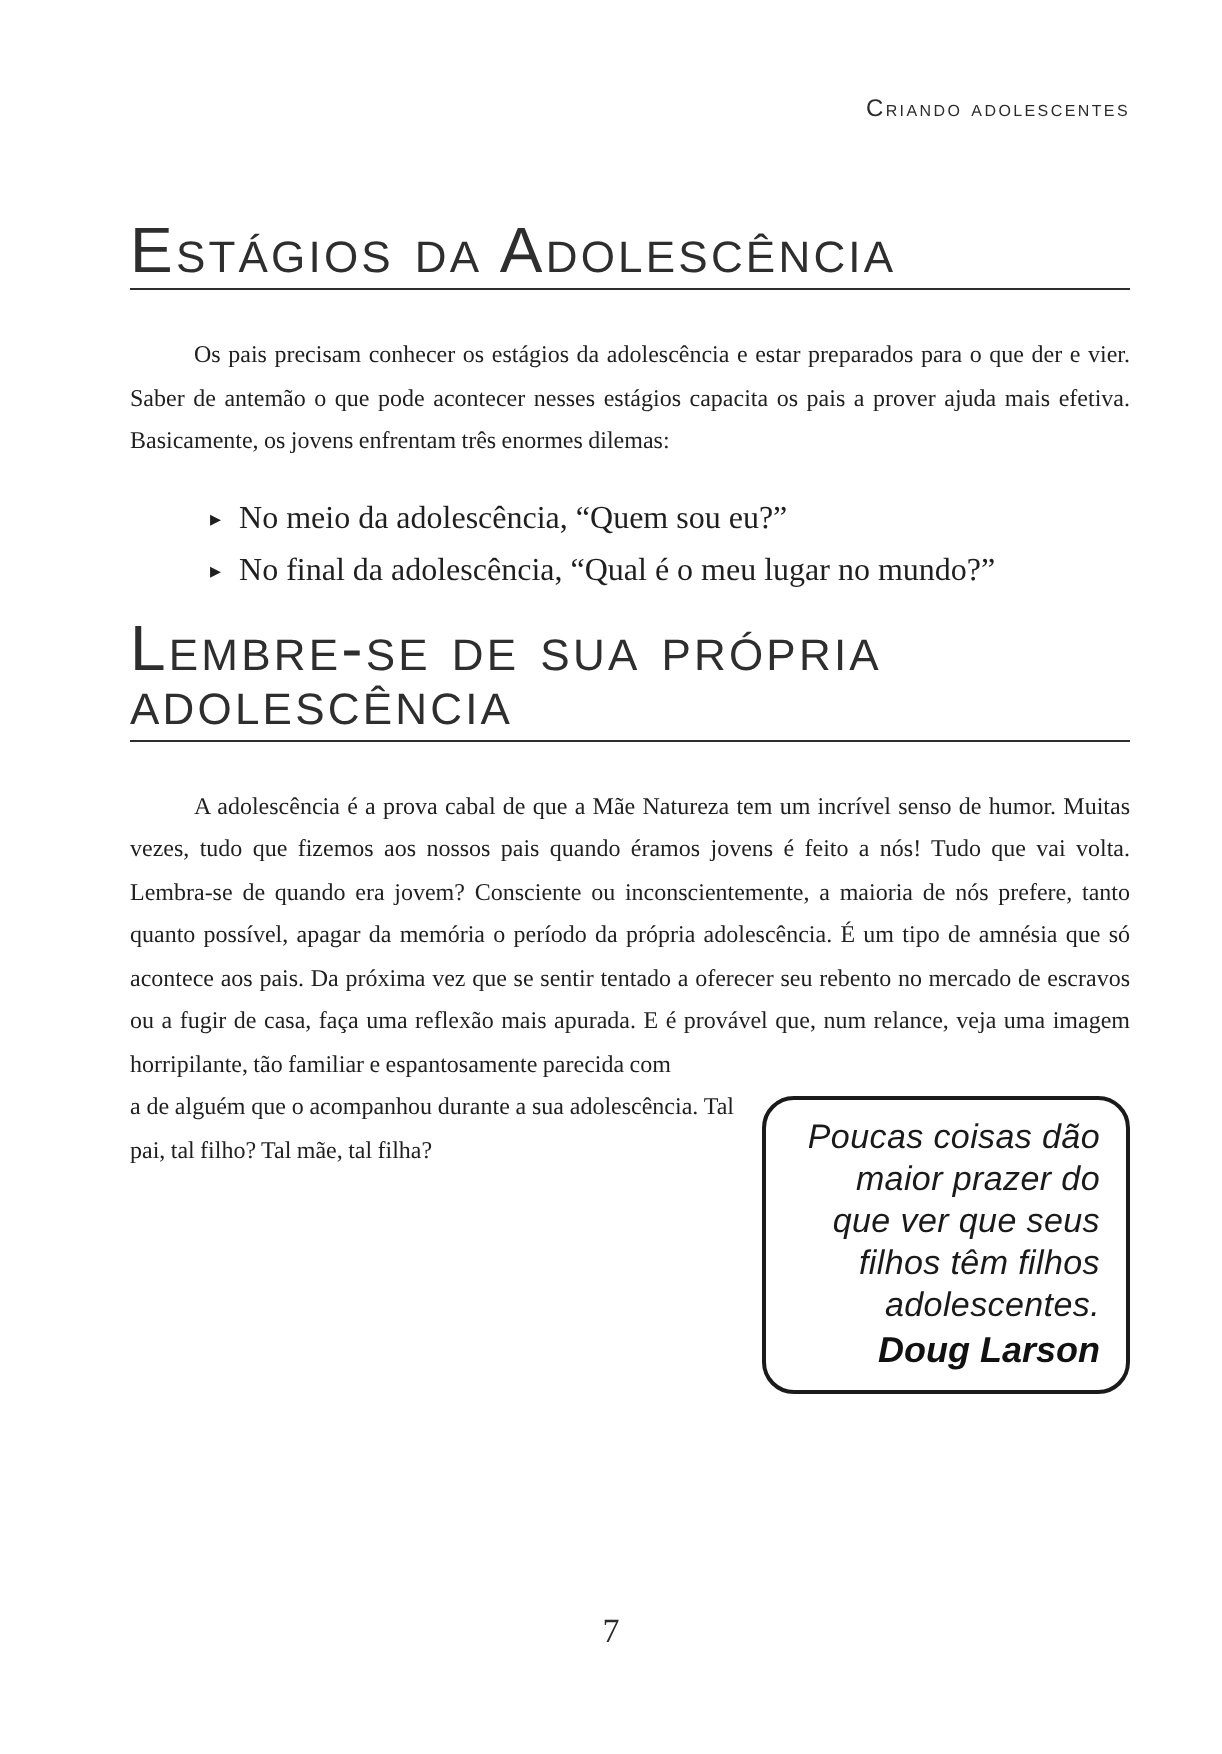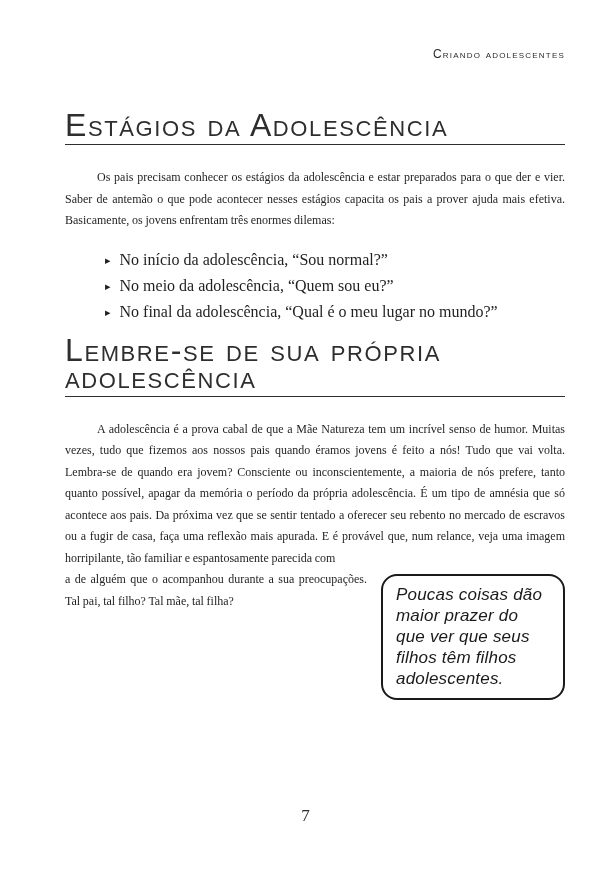--- a/index.html
+++ b/index.html
@@ -74,21 +74,21 @@
   .wrap-region::after { content: ""; display: block; clear: both; }
   .quote-box {
     float: right;
     width: 184px;
     box-sizing: border-box;
     margin: 5px 0 8px 14px;
     padding: 8px 13px 9px;
     border: 2px solid #1a1a1a;
     border-radius: 16px;
     background: #ffffff;
-    text-align: left;
+    text-align: right;
   }
   .quote-text {
     margin: 0;
     font-family: "Liberation Sans", sans-serif;
     font-style: italic;
     font-size: 17px;
     line-height: 21px;
     letter-spacing: 0.2px;
     color: #1a1a1a;
   }
@@ -118,39 +118,37 @@
 <div class="page">
 
   <div class="running-head">Criando adolescentes</div>
 
   <h1 class="section-heading">Estágios da Adolescência</h1>
 
   <p class="body indent after-heading">Os pais precisam conhecer os estágios da adolescência e estar preparados para o que der e vier. Saber de antemão o que pode acontecer nesses estágios capacita os pais a prover ajuda mais efetiva. Basicamente, os jovens enfrentam três enormes dilemas:</p>
 
   <ul class="bullets">
     <li>
-      <span class="tri">▸</span><span>No início da adolescência, “Sou normal?”</span>
-    </li>
-    <li>
       <span class="tri">▸</span><span>No meio da adolescência, “Quem sou eu?”</span>
     </li>
     <li>
       <span class="tri">▸</span><span>No final da adolescência, “Qual é o meu lugar no mundo?”</span>
     </li>
   </ul>
 
 
   <h2 class="section-heading">Lembre-se de sua própria adolescência</h2>
 
   <p class="body indent after-heading">A adolescência é a prova cabal de que a Mãe Natureza tem um incrível senso de humor. Muitas vezes, tudo que fizemos aos nossos pais quando éramos jovens é feito a nós! Tudo que vai volta. Lembra-se de quando era jovem? Consciente ou inconscientemente, a maioria de nós prefere, tanto quanto possível, apagar da memória o período da própria adolescência. É um tipo de amnésia que só acontece aos pais. Da próxima vez que se sentir tentado a oferecer seu rebento no mercado de escravos ou a fugir de casa, faça uma reflexão mais apurada. E é provável que, num relance, veja uma imagem horripilante, tão familiar e espantosamente parecida com</p>
 
   <div class="wrap-region">
     <aside class="quote-box">
       <p class="quote-text">Poucas coisas dão maior prazer do que ver que seus filhos têm filhos adolescentes.</p>
+      <p class="quote-attr">Doug Larson</p>
     </aside>
 
-    <p class="body">a de alguém que o acompanhou durante a sua preocupações. Tal pai, tal filho? Tal mãe, tal filha?</p>
+    <p class="body">a de alguém que o acompanhou durante a sua adolescência. Tal pai, tal filho? Tal mãe, tal filha?</p>
 
   </div>
 
   <div class="page-number">7</div>
 
 </div>
 
 </body></html>

